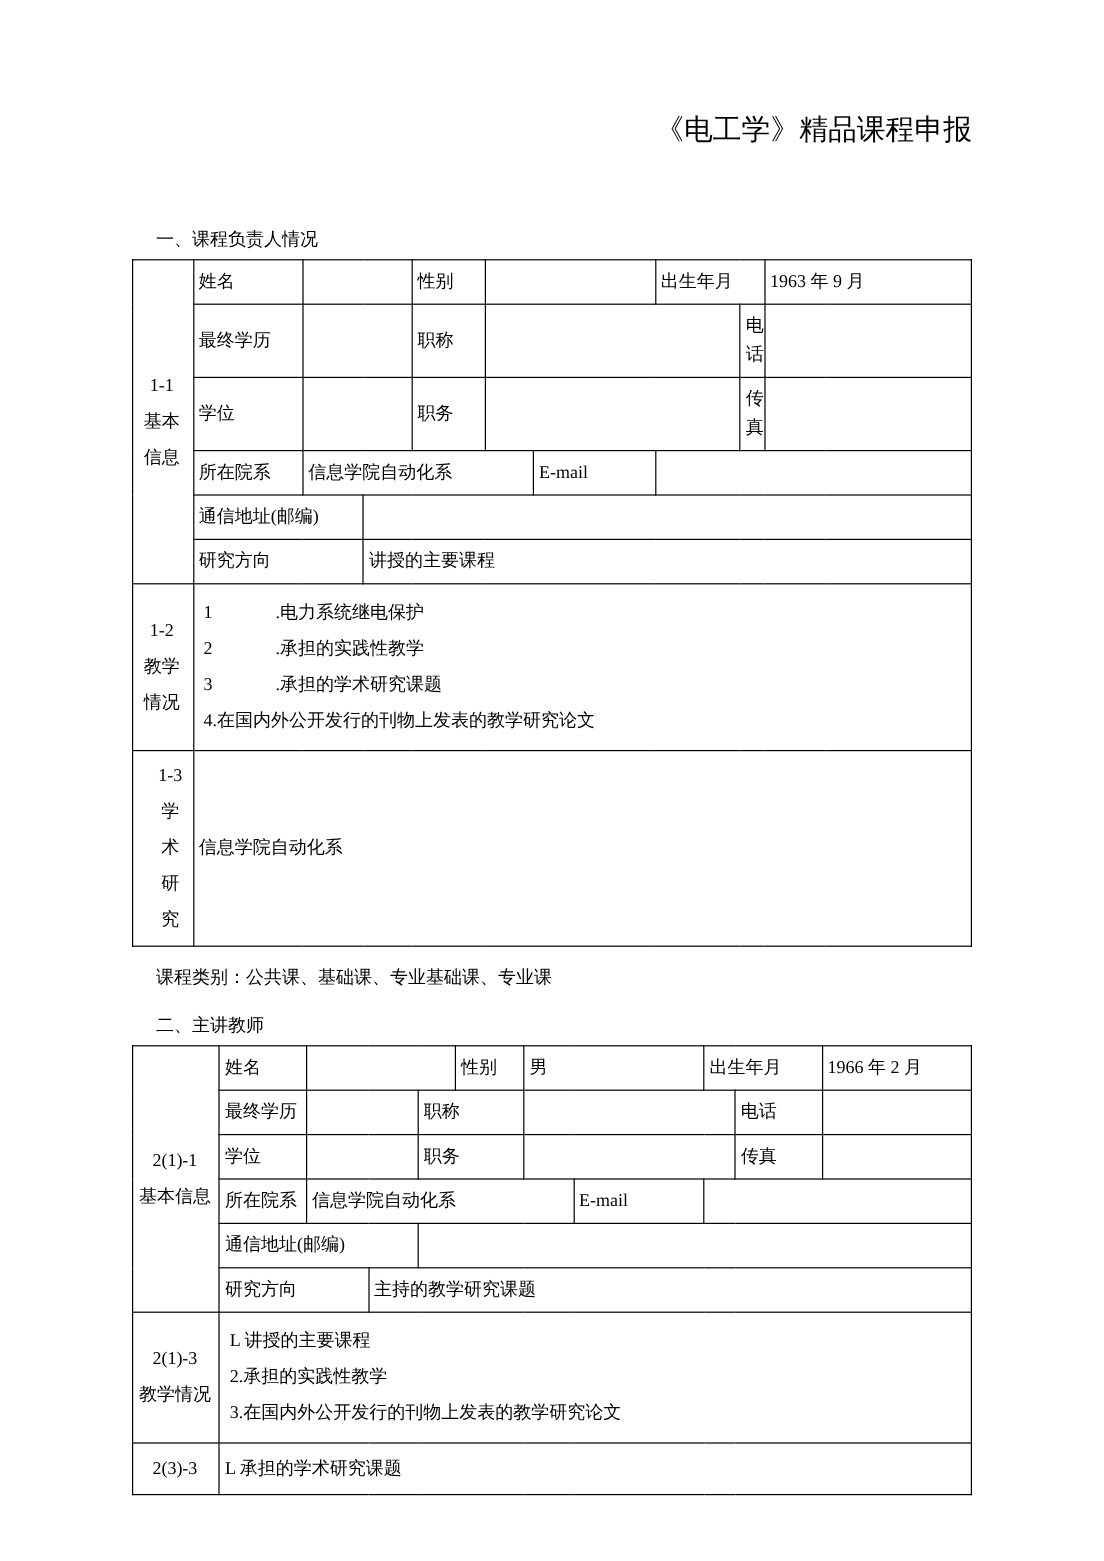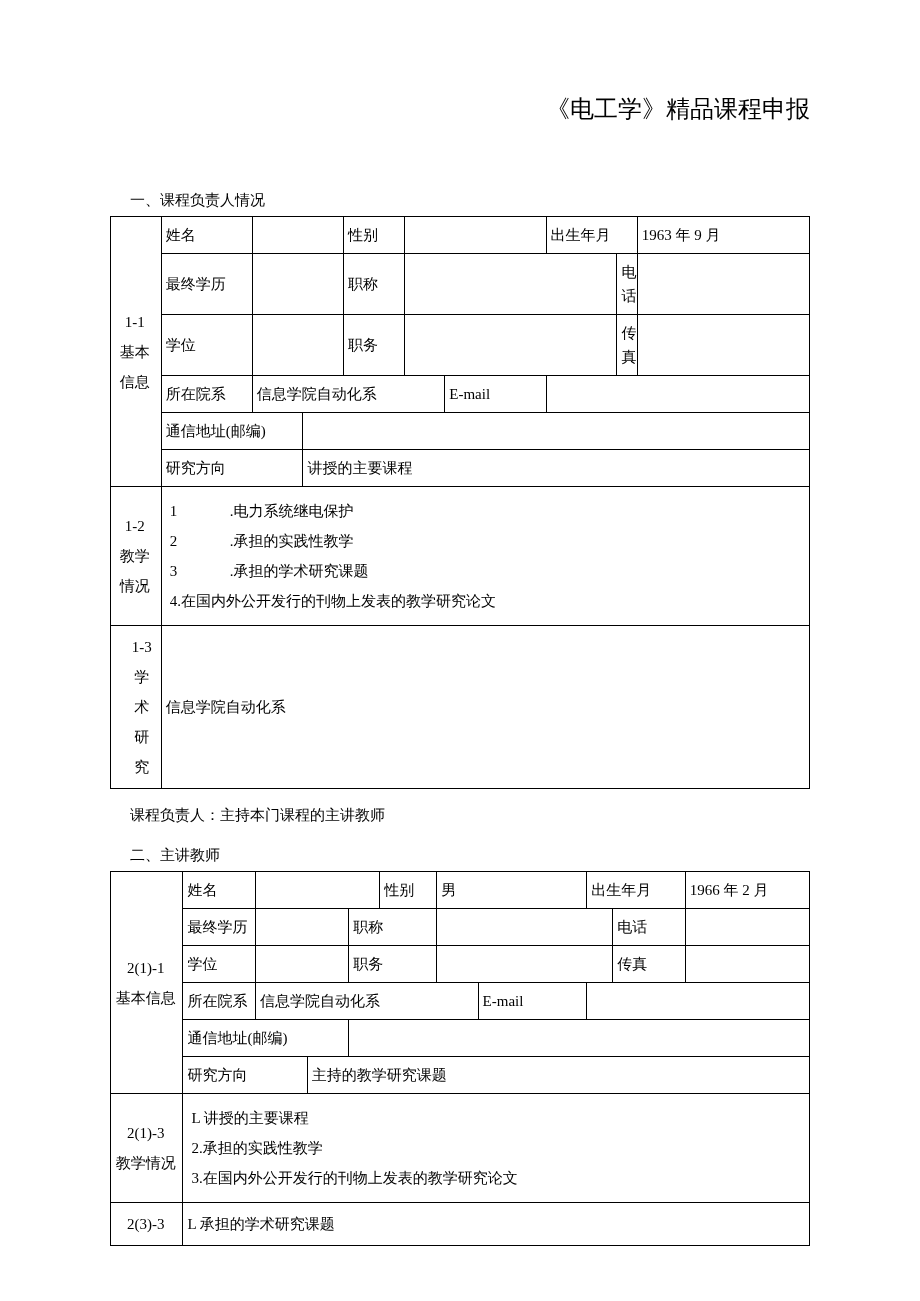--- a/index.html
+++ b/index.html
@@ -130,21 +130,21 @@
   <tr>
     <td class="col-side" style="white-space:pre-line;height:90px;padding-left:16px;">1-3
 学术
 研究</td>
     <td colspan="11">信息学院自动化系</td>
   </tr>
 </tbody>
   </table>
 
 <div class="notes">
-  <div>课程负责人：主持本门课程的主讲教师</div>
+  <div>课程类别：公共课、基础课、专业基础课、专业课</div>
 </div>
 
 <div class="section-heading">二、主讲教师</div>
 
 <table>
   <colgroup>
     <col style="width:70px">
       <col style="width:70px">
       <col style="width:50px">
     <col style="width:40px">

